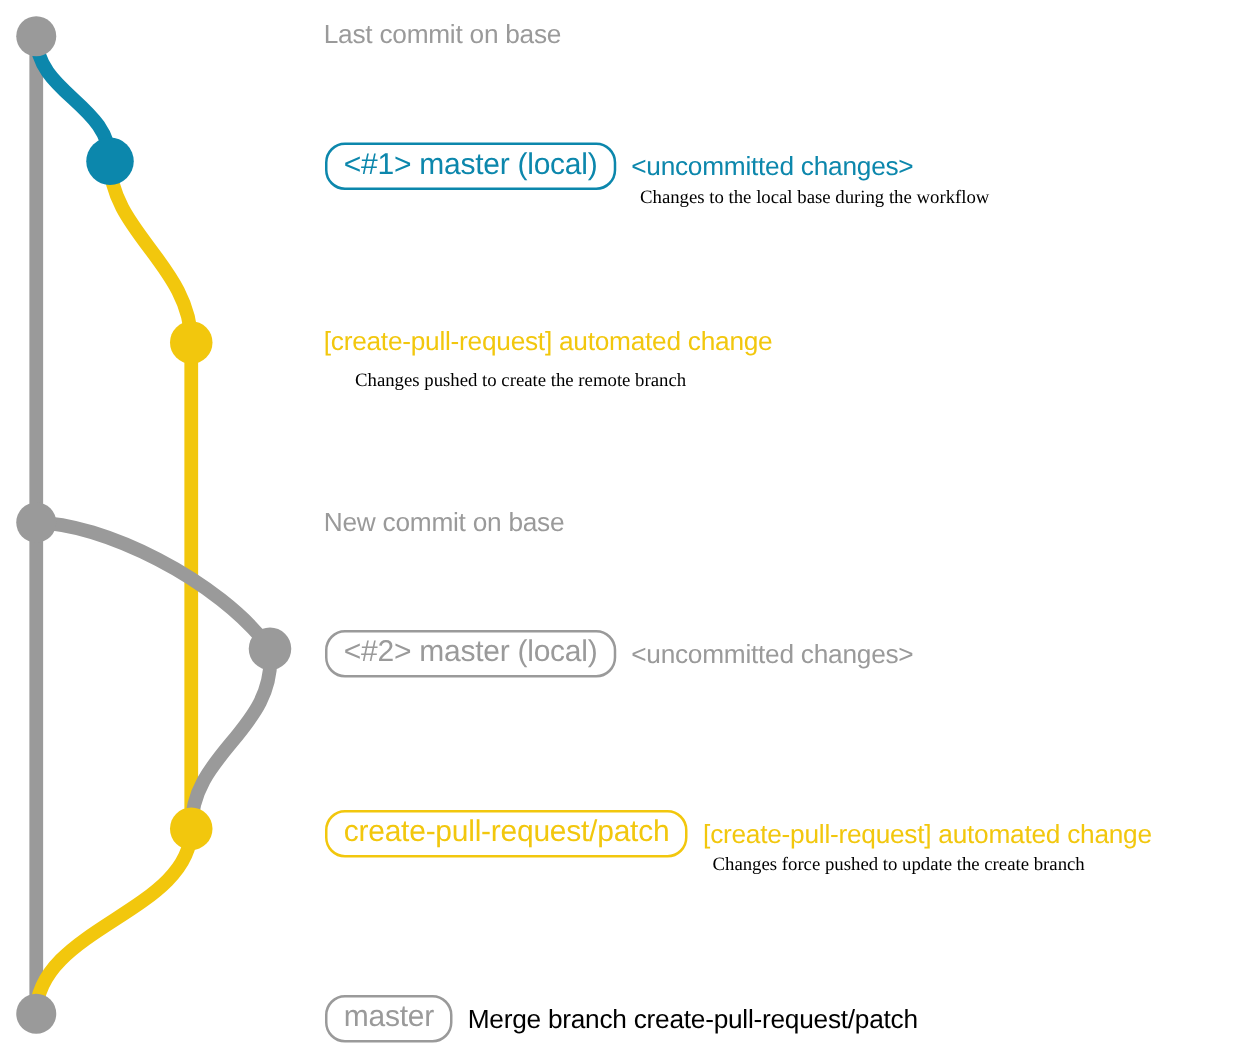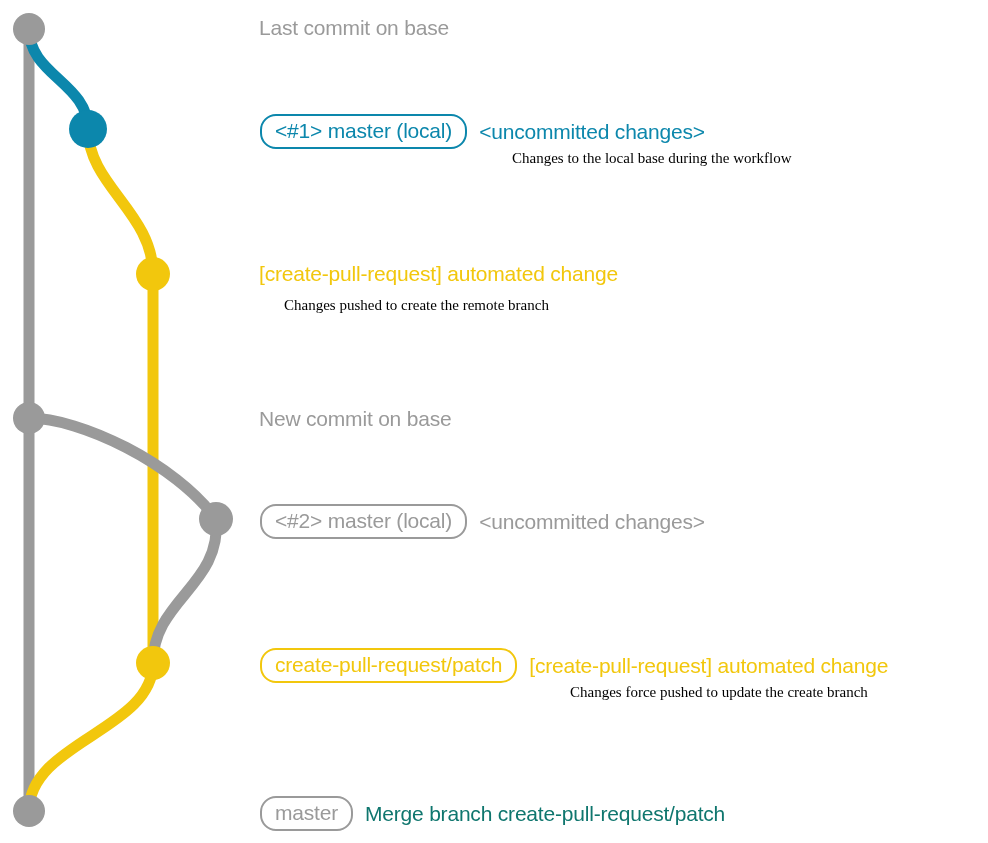--- a/index.html
+++ b/index.html
@@ -29,21 +29,21 @@
     white-space: nowrap;
   }
   .pill {
     display: inline-flex;
     align-items: center;
     justify-content: center;
     border: 2px solid currentColor;
     border-radius: 16px;
     padding: 4px 13px 6px 13px;
     font-family: "Liberation Sans", sans-serif;
-    font-size: 21px;
+    font-size: 24px;
     line-height: 1;
     letter-spacing: -0.2px;
     box-sizing: border-box;
   }
   .subject {
     font-family: "Liberation Sans", sans-serif;
     font-size: 21px;
     line-height: 1;
     letter-spacing: -0.2px;
   }
@@ -119,16 +119,16 @@
   <div class="row" style="left:260px; top:648px;">
     <span class="pill" style="color:#f2c70d;">create-pull-request/patch</span>
     <span class="gap"></span>
     <span class="subject" style="color:#f2c70d;">[create-pull-request] automated change</span>
   </div>
   <div class="desc" style="left:570px; top:685px;">Changes force pushed to update the create branch</div>
 
   <div class="row" style="left:260px; top:796px;">
     <span class="pill" style="color:#9a9a9a;">master</span>
     <span class="gap"></span>
-    <span class="subject" style="color:#0f766e;">Merge branch create-pull-request/patch</span>
+    <span class="subject" style="color:#000000;">Merge branch create-pull-request/patch</span>
   </div>
 
 </div>
 
 </body></html>

